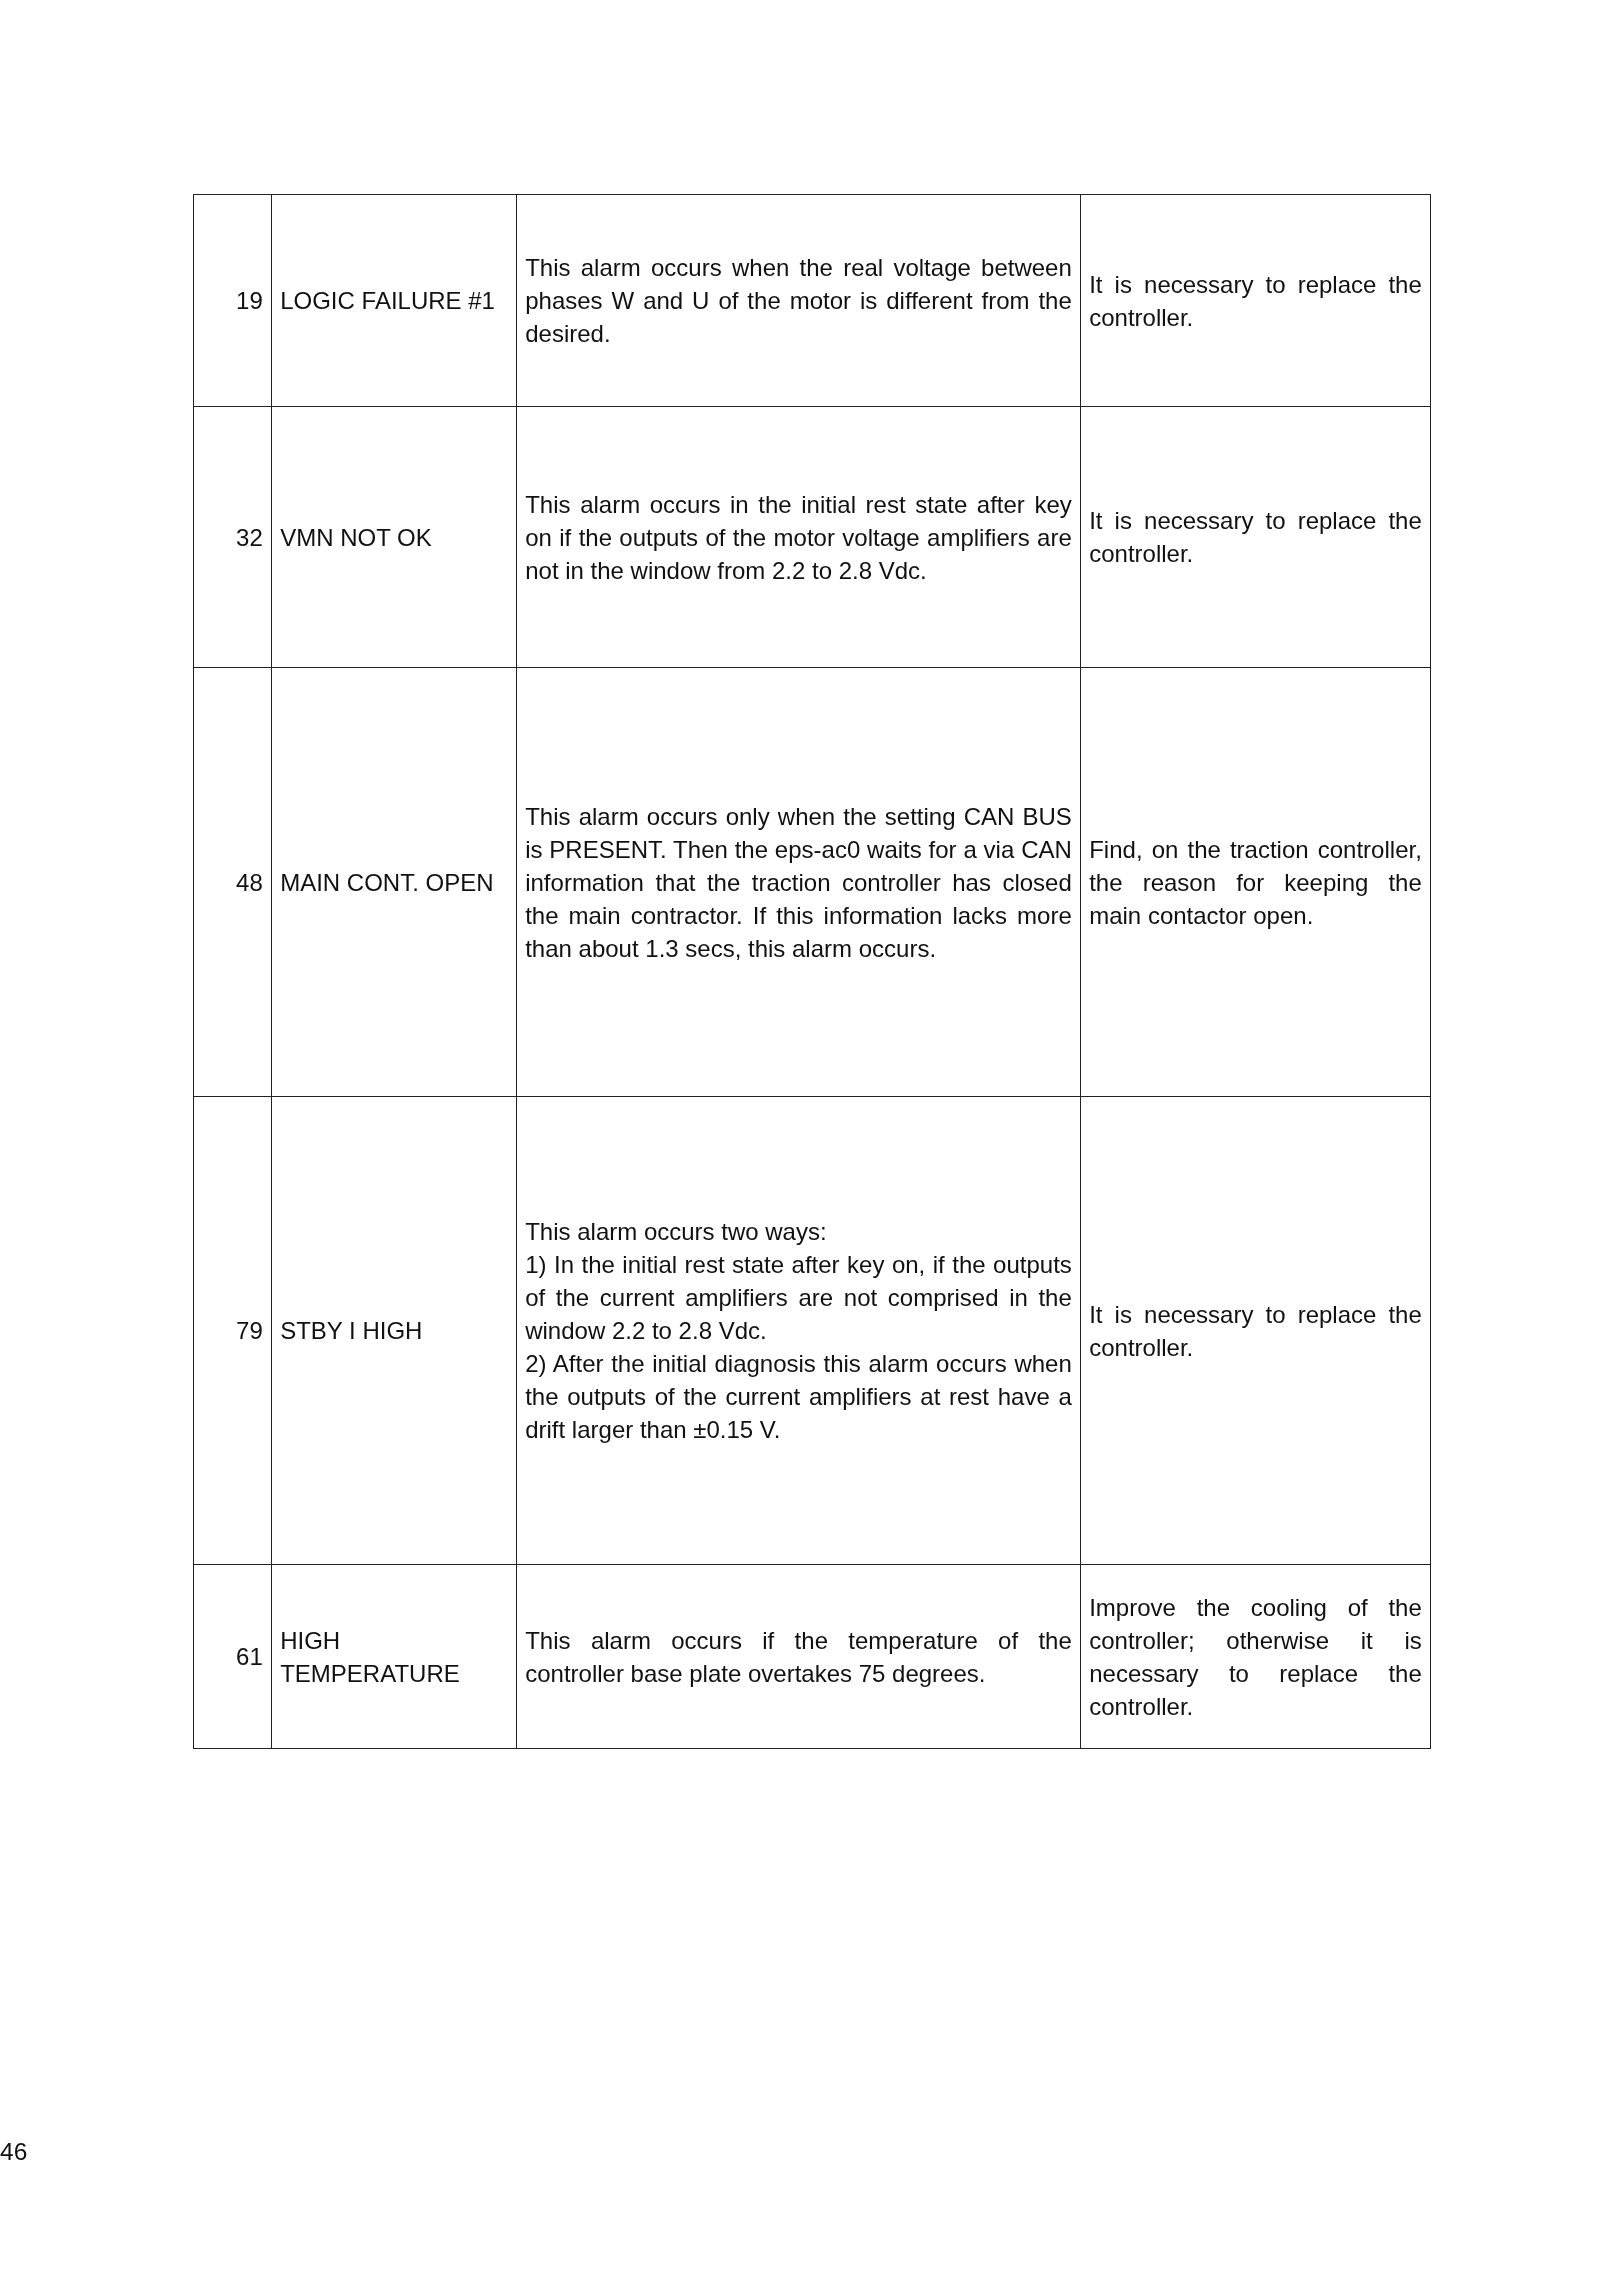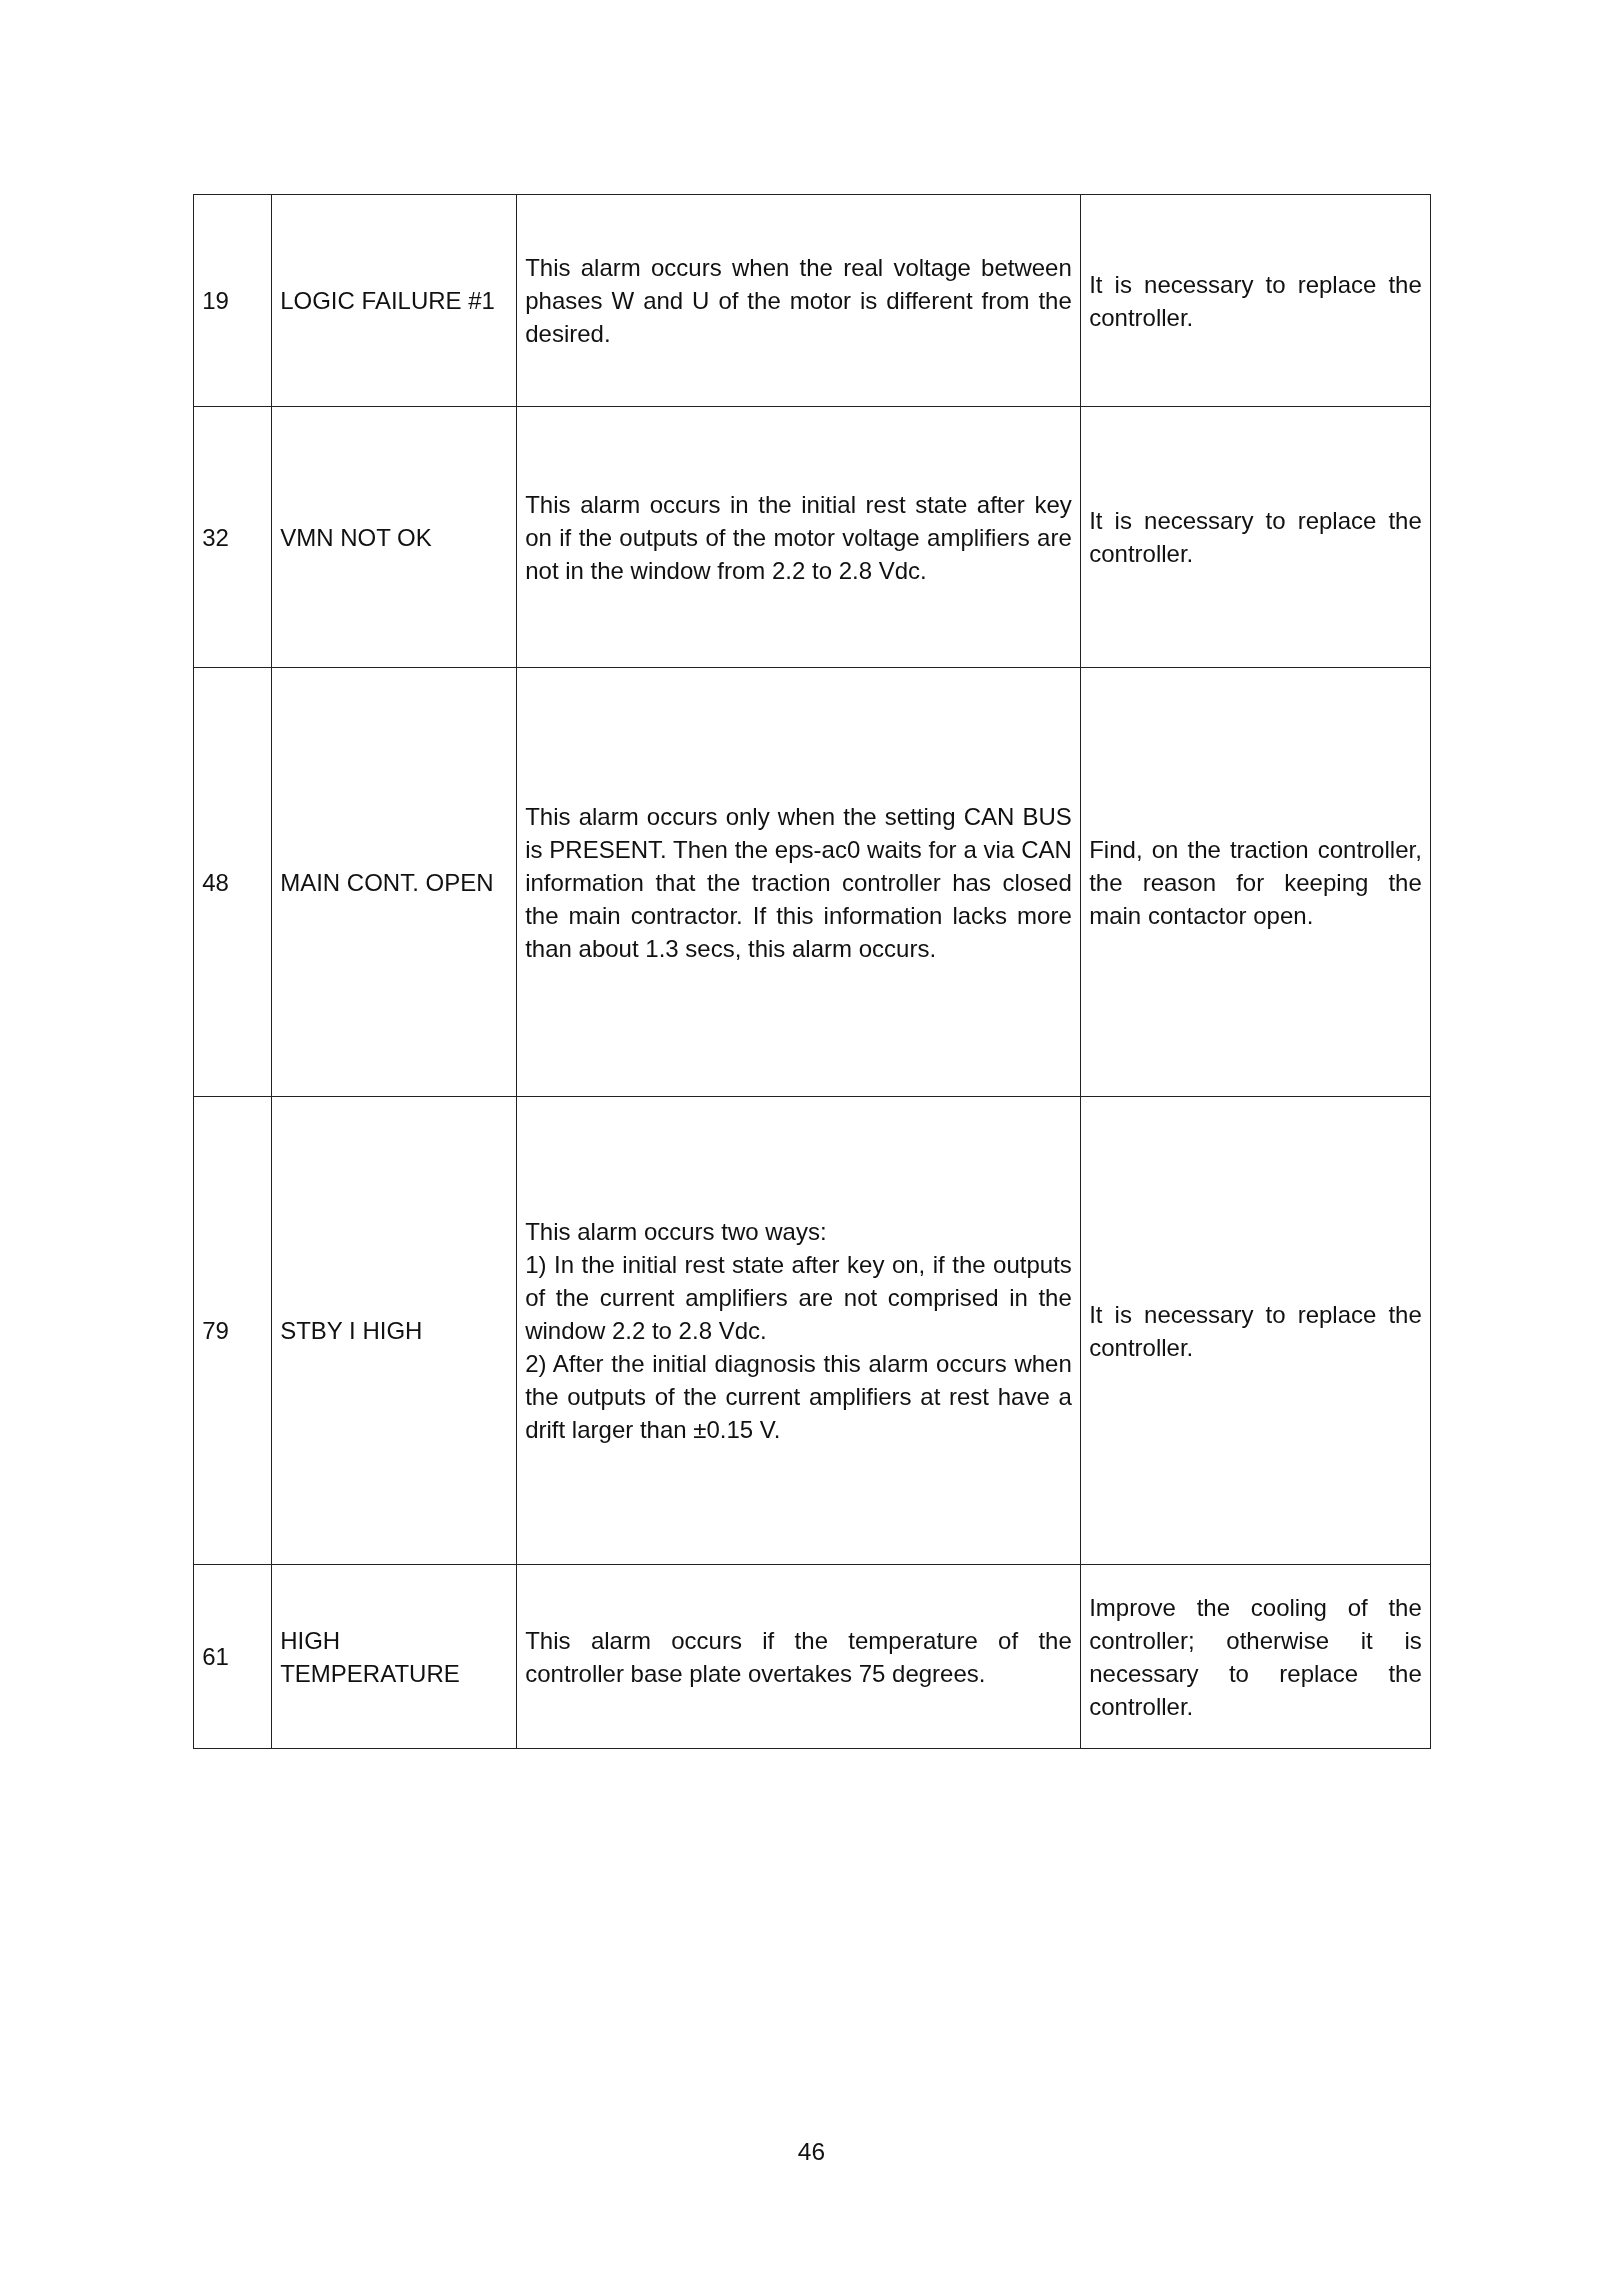--- a/index.html
+++ b/index.html
@@ -28,31 +28,30 @@
     border-collapse: collapse;
     table-layout: fixed;
   }
   table.alarm-table td {
     border: 1.7px solid #222222;
     vertical-align: middle;
     font-size: 24px;
     line-height: 33px;
     padding: 0 8.2px;
   }
-  td.code { text-align: left; }
+  td.code { text-align: right; }
   td.name { text-align: left; }
   td.desc { text-align: justify; }
   td.solution { text-align: justify; }
   .line { display: block; }
   .page-number {
     position: absolute;
     left: 0;
     width: 1623px;
     top: 2137px;
-    text-align: center;
     font-size: 24.5px;
     line-height: 30px;
   }
 </style>
 </head>
 <body>
 
 <div class="page">
   <table class="alarm-table">
     <colgroup>

